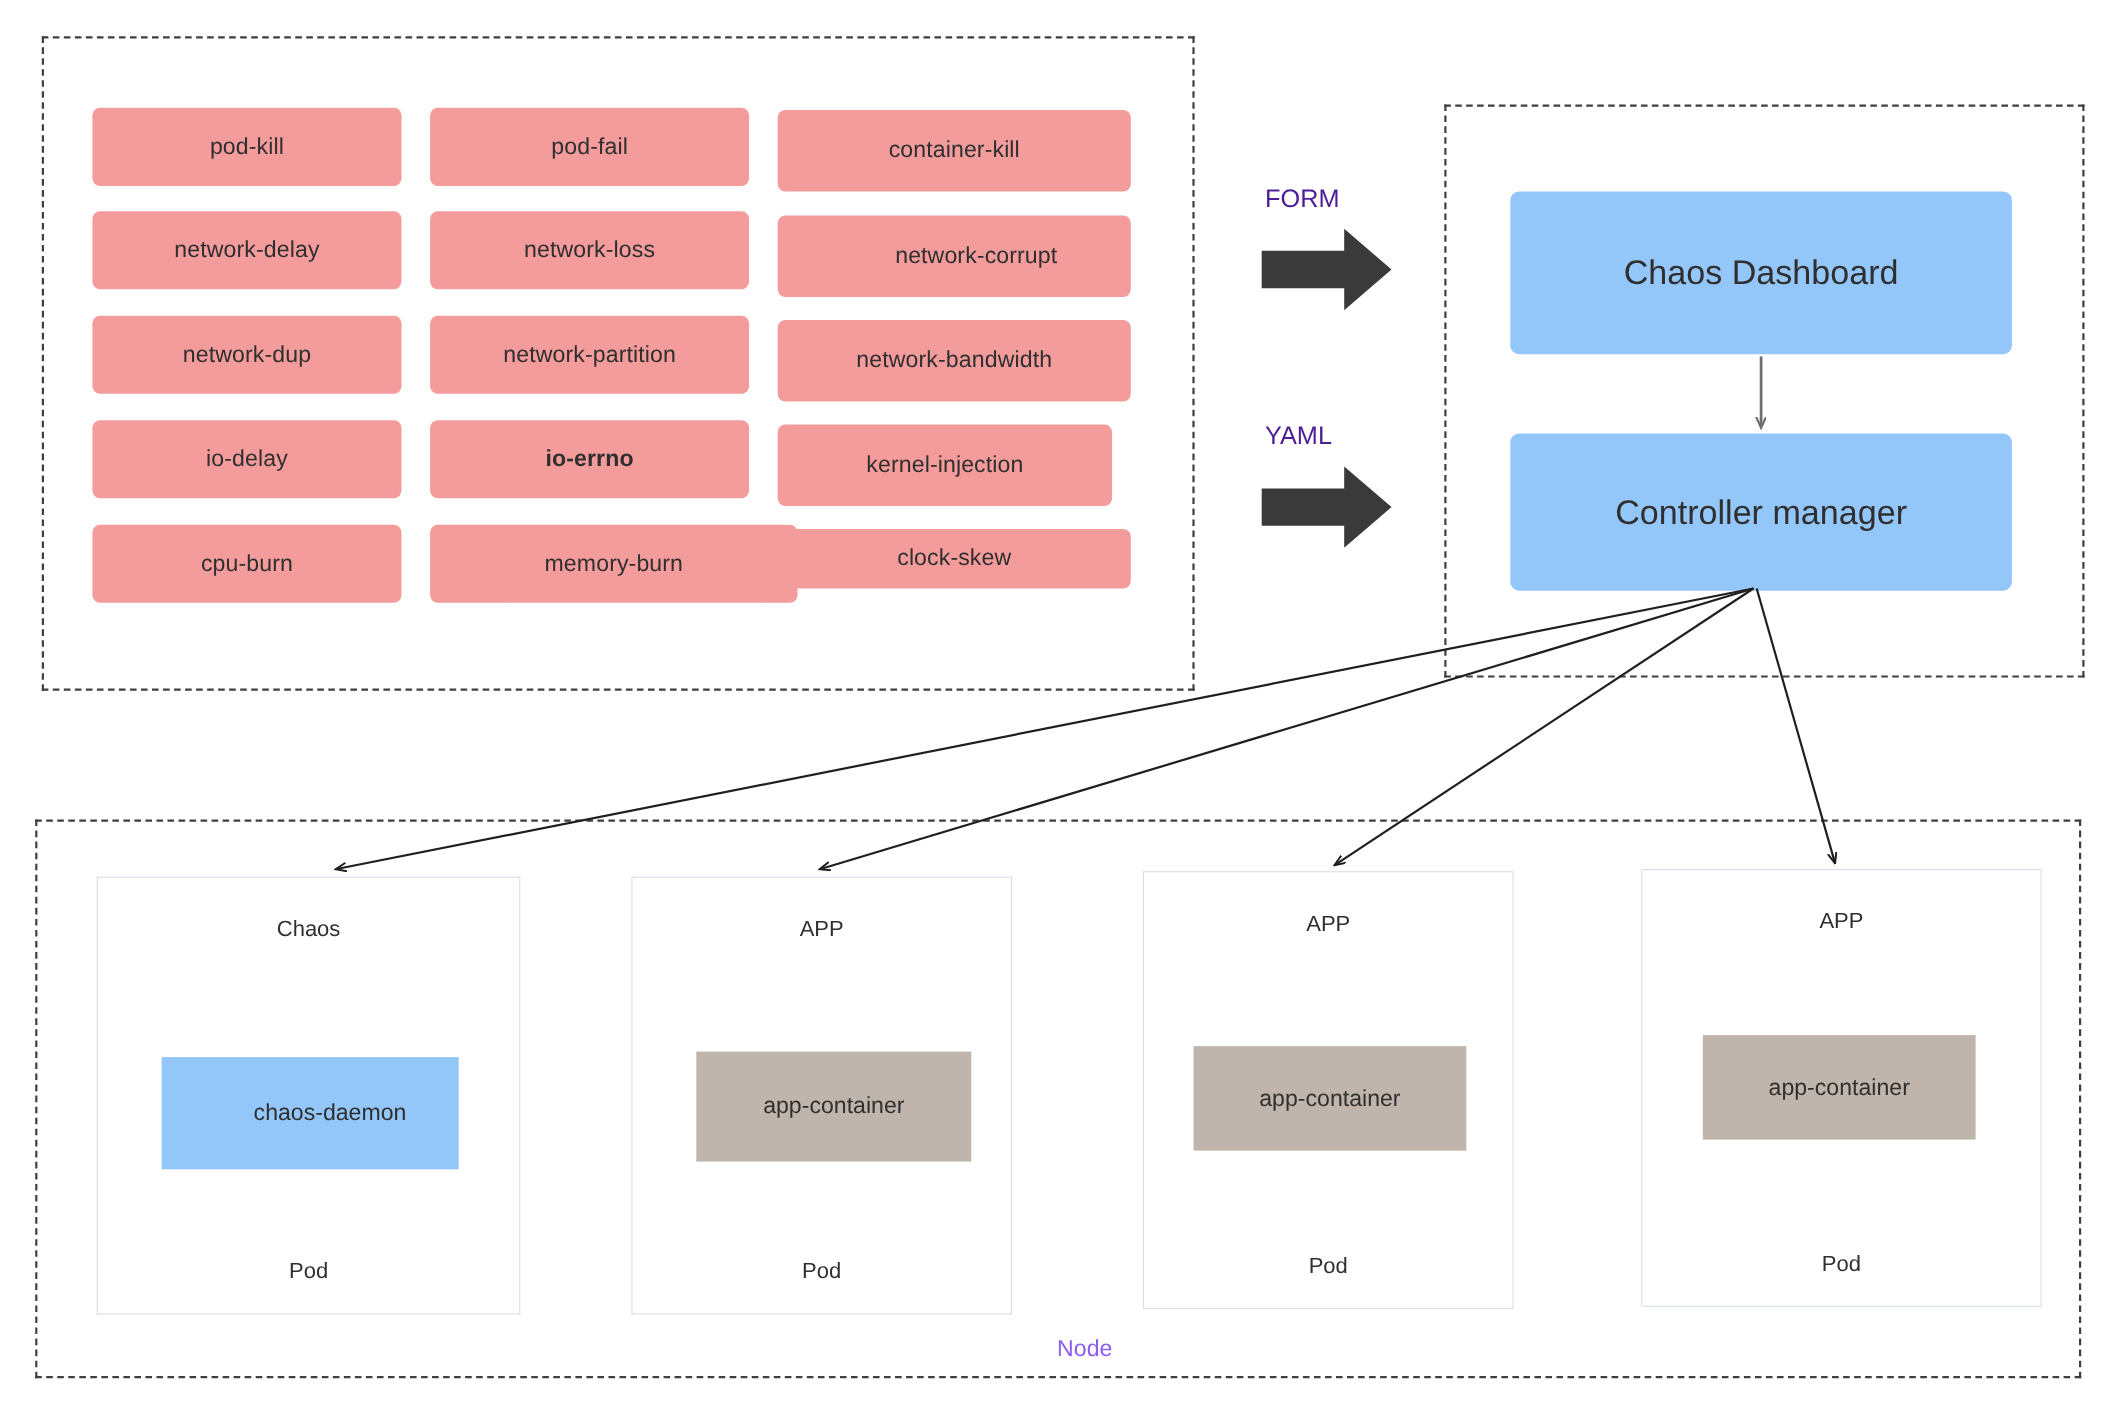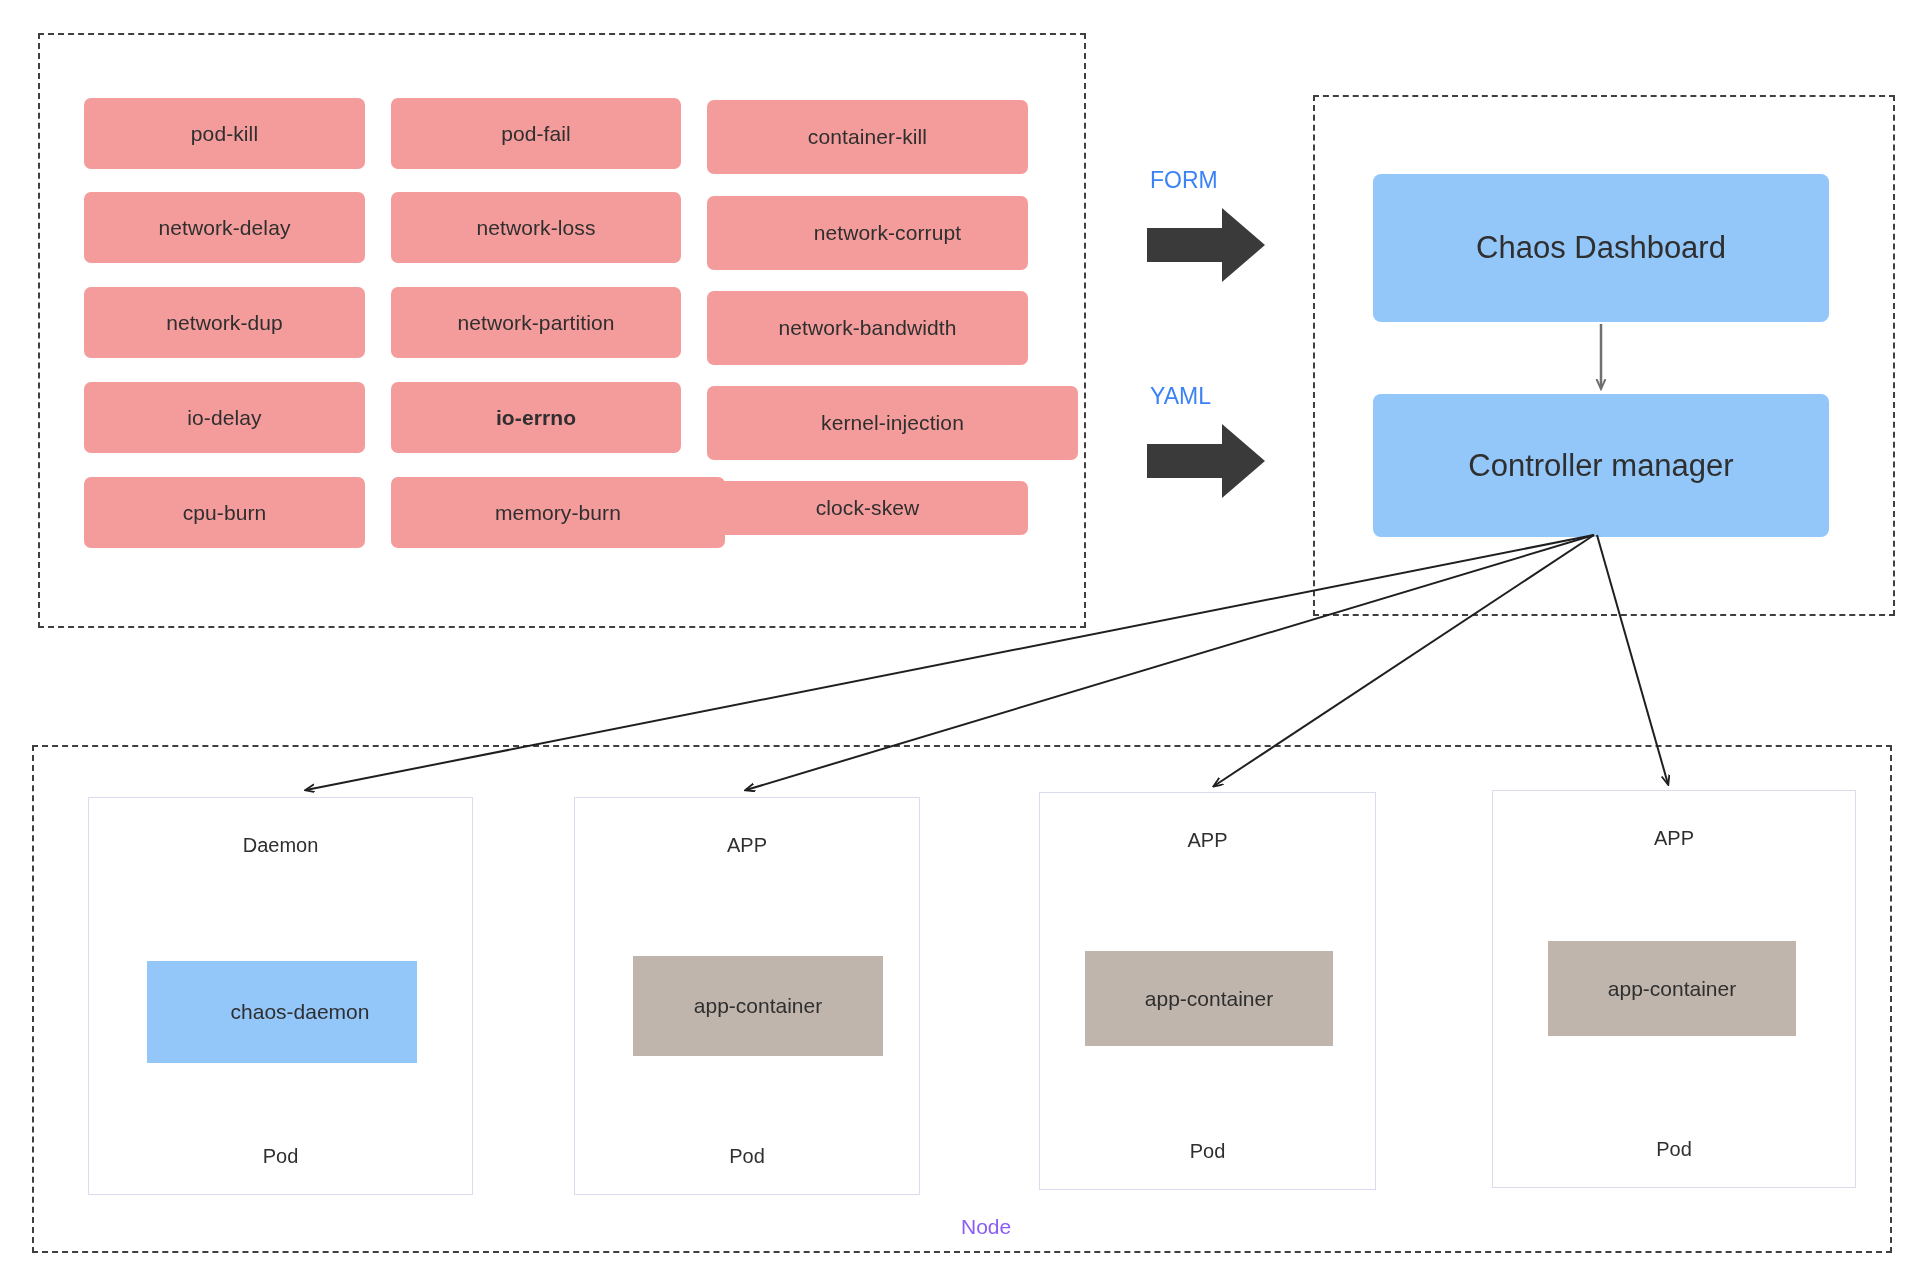--- a/index.html
+++ b/index.html
@@ -81,21 +81,21 @@
     color: #2f2f2f;
     box-sizing: border-box;
   }
   .container-box.daemon { background: #93C6F9; }
   .container-box.app    { background: #BFB5AC; }
 
   
   .flow-label {
     position: absolute;
     font-size: 23px;
-    color: #3b82f6;
+    color: #4c1d95;
     white-space: nowrap;
   }
   .node-label {
     position: absolute;
     font-size: 21px;
     color: #8b5cf6;
     white-space: nowrap;
   }
 
   
@@ -133,36 +133,36 @@
 
   <div class="pill" style="left:391px; top:98px; width:290px; height:71px;">pod-fail</div>
   <div class="pill" style="left:391px; top:192px; width:290px; height:71px;">network-loss</div>
   <div class="pill" style="left:391px; top:287px; width:290px; height:71px;">network-partition</div>
   <div class="pill" style="left:391px; top:382px; width:290px; height:71px;font-weight:bold;">io-errno</div>
   <div class="pill" style="left:391px; top:477px; width:334px; height:71px;">memory-burn</div>
 
   <div class="pill" style="left:707px; top:100px; width:321px; height:74px;">container-kill</div>
   <div class="pill" style="left:707px; top:196px; width:321px; height:74px;padding-left:40px;">network-corrupt</div>
   <div class="pill" style="left:707px; top:291px; width:321px; height:74px;">network-bandwidth</div>
-  <div class="pill" style="left:707px; top:386px; width:371px; height:74px;">kernel-injection</div>
+  <div class="pill" style="left:707px; top:386px; width:304px; height:74px;">kernel-injection</div>
   <div class="pill" style="left:707px; top:481px; width:321px; height:54px;">clock-skew</div>
 
   <div class="flow-label" style="left:1150px; top:167px;">FORM</div>
   <div class="flow-label" style="left:1150px; top:383px;">YAML</div>
 
   <div class="dashed-group" style="left:1313px; top:95px; width:582px; height:521px;"></div>
 
   <div class="blue-box" style="left:1373px; top:174px; width:456px; height:148px;">Chaos Dashboard</div>
 
   <div class="blue-box" style="left:1373px; top:394px; width:456px; height:143px;">Controller manager</div>
 
   <div class="dashed-group" style="left:32px; top:745px; width:1860px; height:508px;"></div>
 
   <div class="pod" style="left:88px; top:797px; width:385px; height:398px;">
-    <div class="pod-top-label">Daemon</div>
+    <div class="pod-top-label">Chaos</div>
     <div class="container-box daemon" style="left:58px; top:163px; width:270px; height:102px;padding-left:36px;">chaos-daemon</div>
     <div class="pod-bottom-label">Pod</div>
   </div>
 
   <div class="pod" style="left:574px; top:797px; width:346px; height:398px;">
     <div class="pod-top-label">APP</div>
     <div class="container-box app" style="left:58px; top:158px; width:250px; height:100px;">app-container</div>
     <div class="pod-bottom-label">Pod</div>
   </div>
 

